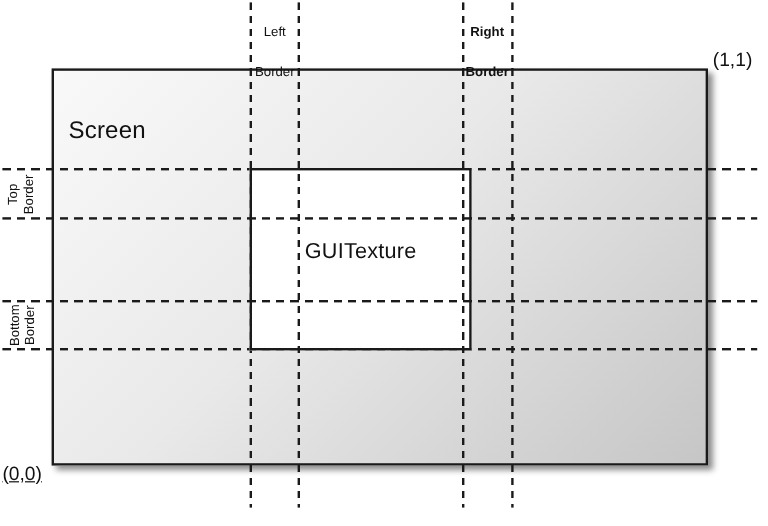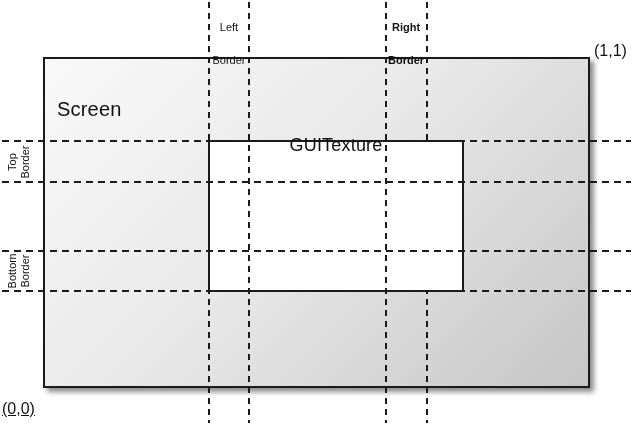--- a/index.html
+++ b/index.html
@@ -63,41 +63,42 @@
 
   .v-left-outer  { left: 208px; }
   .v-left-inner  { left: 248px; }
   .v-right-inner { left: 385px; }
   .v-right-outer { left: 426px; }
 
   
   .texture-rect {
     position: absolute;
     left: 208px; top: 140px;
-    width: 256px; height: 152px;
+    width: 185px; height: 152px;
     border: 2px solid var(--line);
     background: var(--texture-fill);
     z-index: 3;
     display: flex;
+    align-items: center;
     justify-content: center;
   }
   .texture-label {
     font-size: 18px;
     letter-spacing: 0.2px;
     transform: translateY(-7px);
   }
 
   
   .coord {
     position: absolute;
     font-size: 16px;
     z-index: 6;
   }
   .coord-max    { left: 594px; top: 42px; }
-  .coord-origin { left: 2px;  top: 400px; text-decoration: underline; }
+  .coord-origin { left: 2px;  top: 387px; text-decoration: underline; }
 
   
   .border-label {
     position: absolute;
     font-size: 11px;
     line-height: 13px;
     text-align: center;
     z-index: 6;
     background: transparent;
   }

